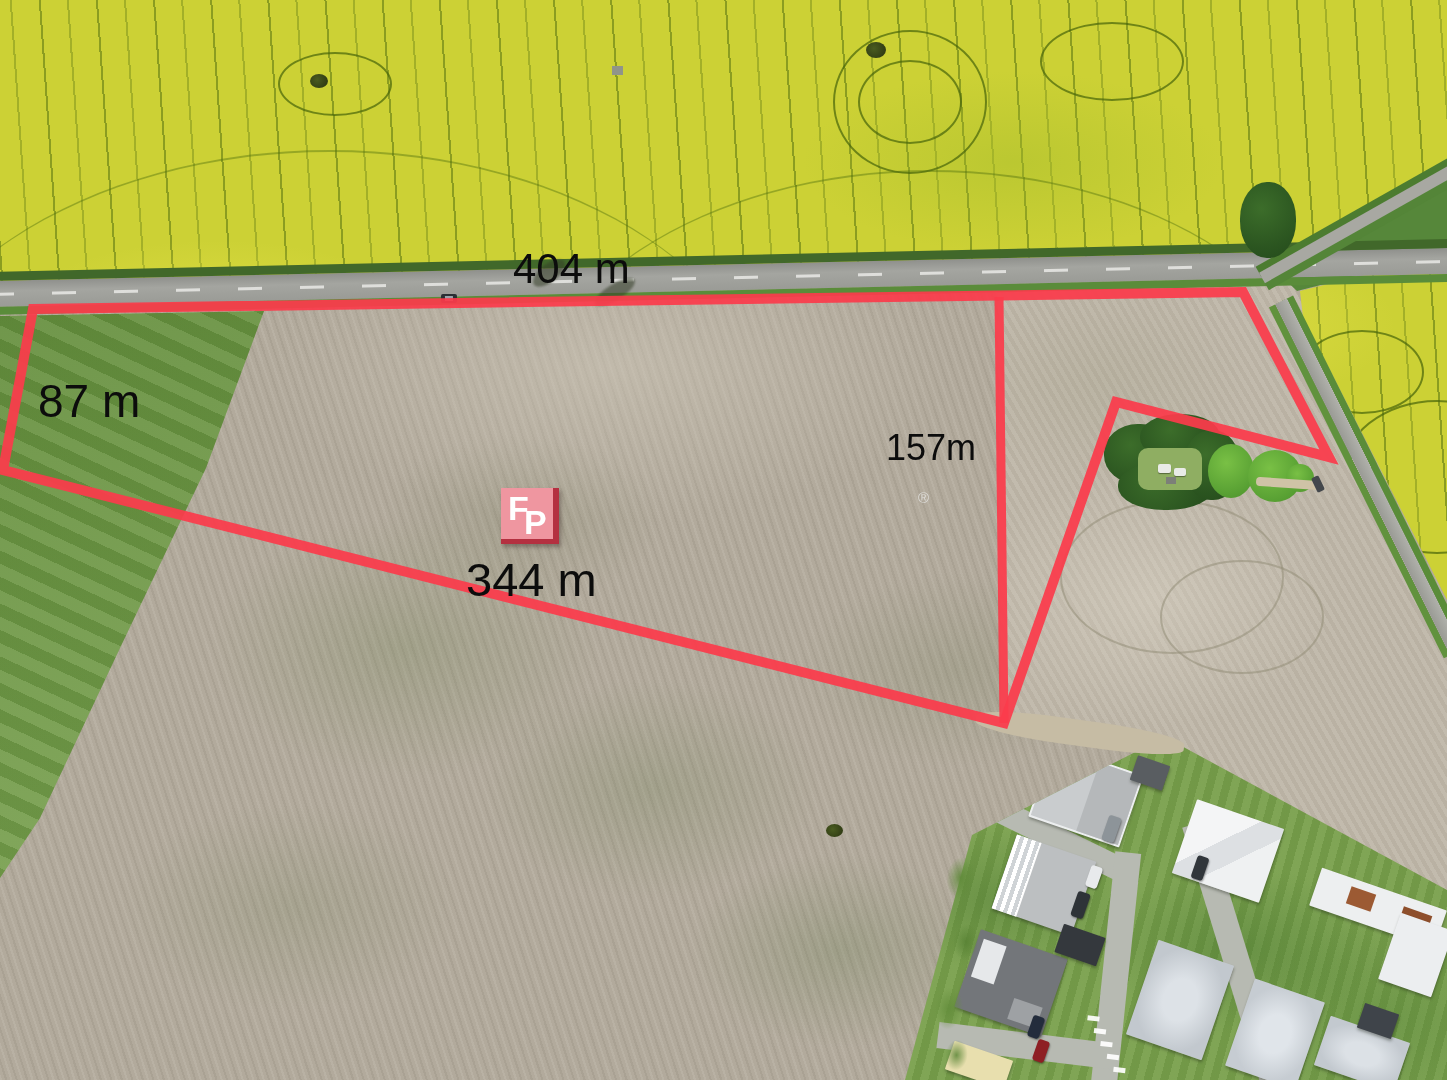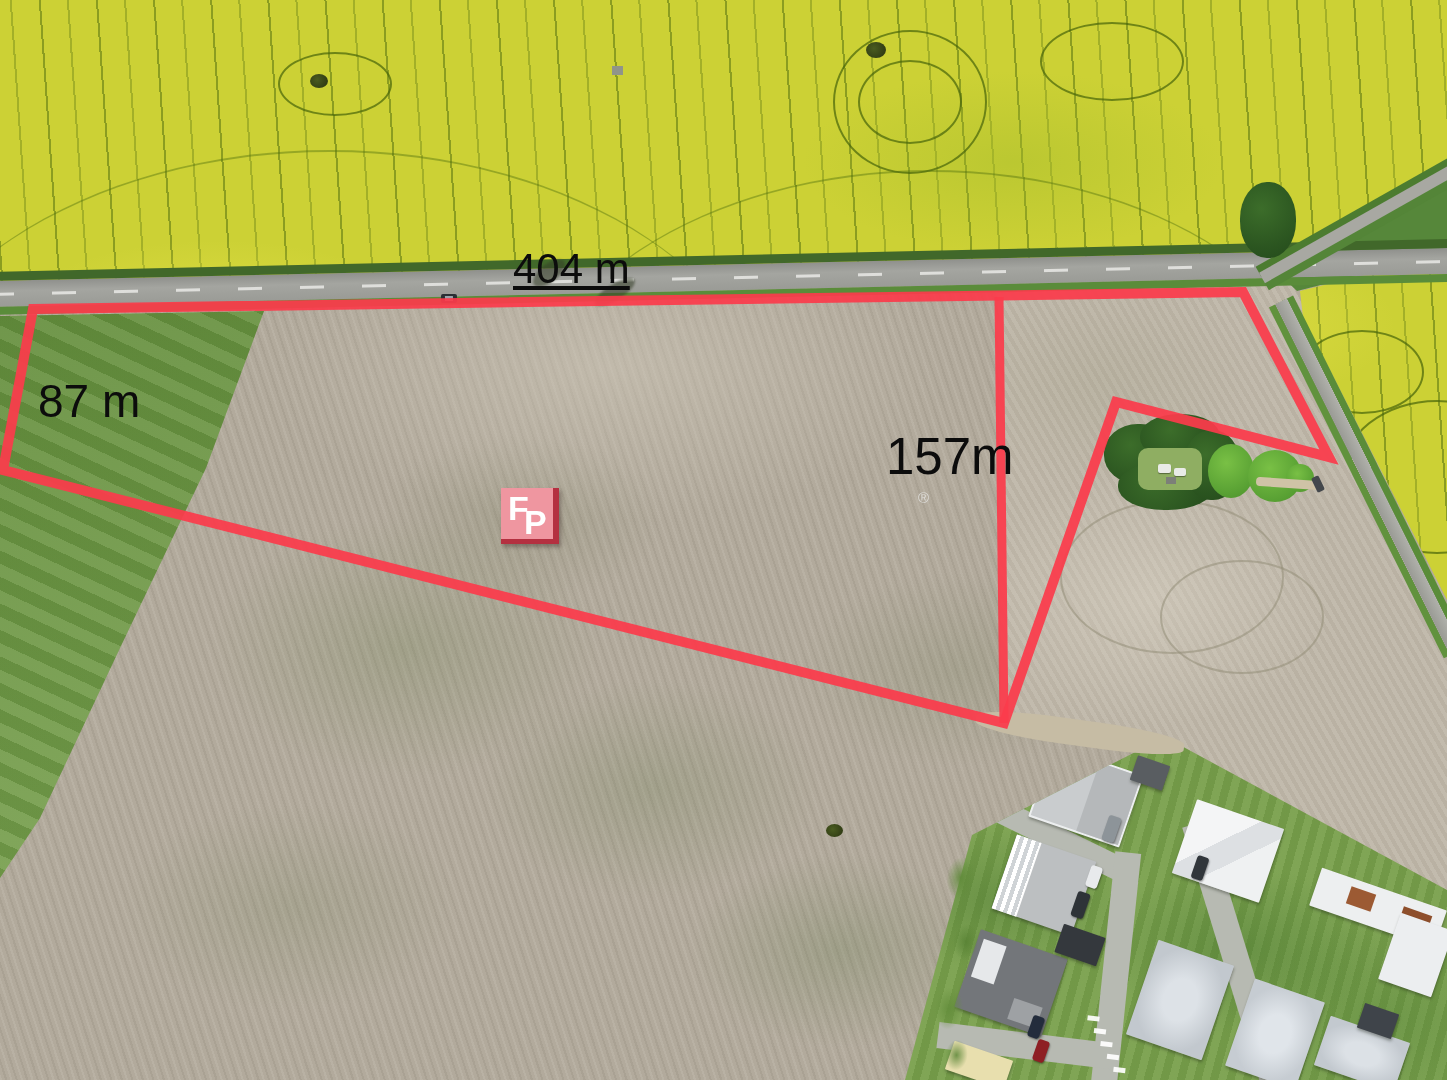--- a/index.html
+++ b/index.html
@@ -223,23 +223,24 @@
     </div>
   </div>
   <div class="abs sand" style="left:975px;top:720px;width:210px;height:26px;transform:rotate(8deg);"></div>
   <div class="abs weeds" style="left:938px;top:828px;width:44px;height:252px;transform:rotate(7deg);"></div>
 
   <svg class="boundary-svg" width="1447" height="1080" viewBox="0 0 1447 1080">
     <path d="M33,309 L1243,292 L1329,457 L1116,402 L1004,723 L3,470 Z" fill="none" stroke="#fb3b4b" stroke-width="10" stroke-linejoin="miter" opacity="0.93"></path>
     <path d="M999,297 L1004,723" fill="none" stroke="#fb3b4b" stroke-width="9" opacity="0.93"></path>
   </svg>
 
-  <div class="meas" style="left:513px;top:245px;font-size:42px;text-decoration:underline;">404 m</div>
+  <div class="meas" style="left:513px;top:245px;font-size:42px;">404 m</div>
   <div class="meas" style="left:38px;top:374px;font-size:46px;">87 m</div>
-  <div class="meas" style="left:886px;top:427px;font-size:51px;">157m</div>
+  <div class="meas" style="left:886px;top:427px;font-size:36px;">157m</div>
+  <div class="meas" style="left:466px;top:552px;font-size:47px;">344 m</div>
 
   <div class="abs fp-badge">
     <span class="fp-f">F</span>
     <span class="fp-p">P</span>
   </div>
   <div class="abs brand-reg">®</div>
 
 </div>
 
 </body></html>

